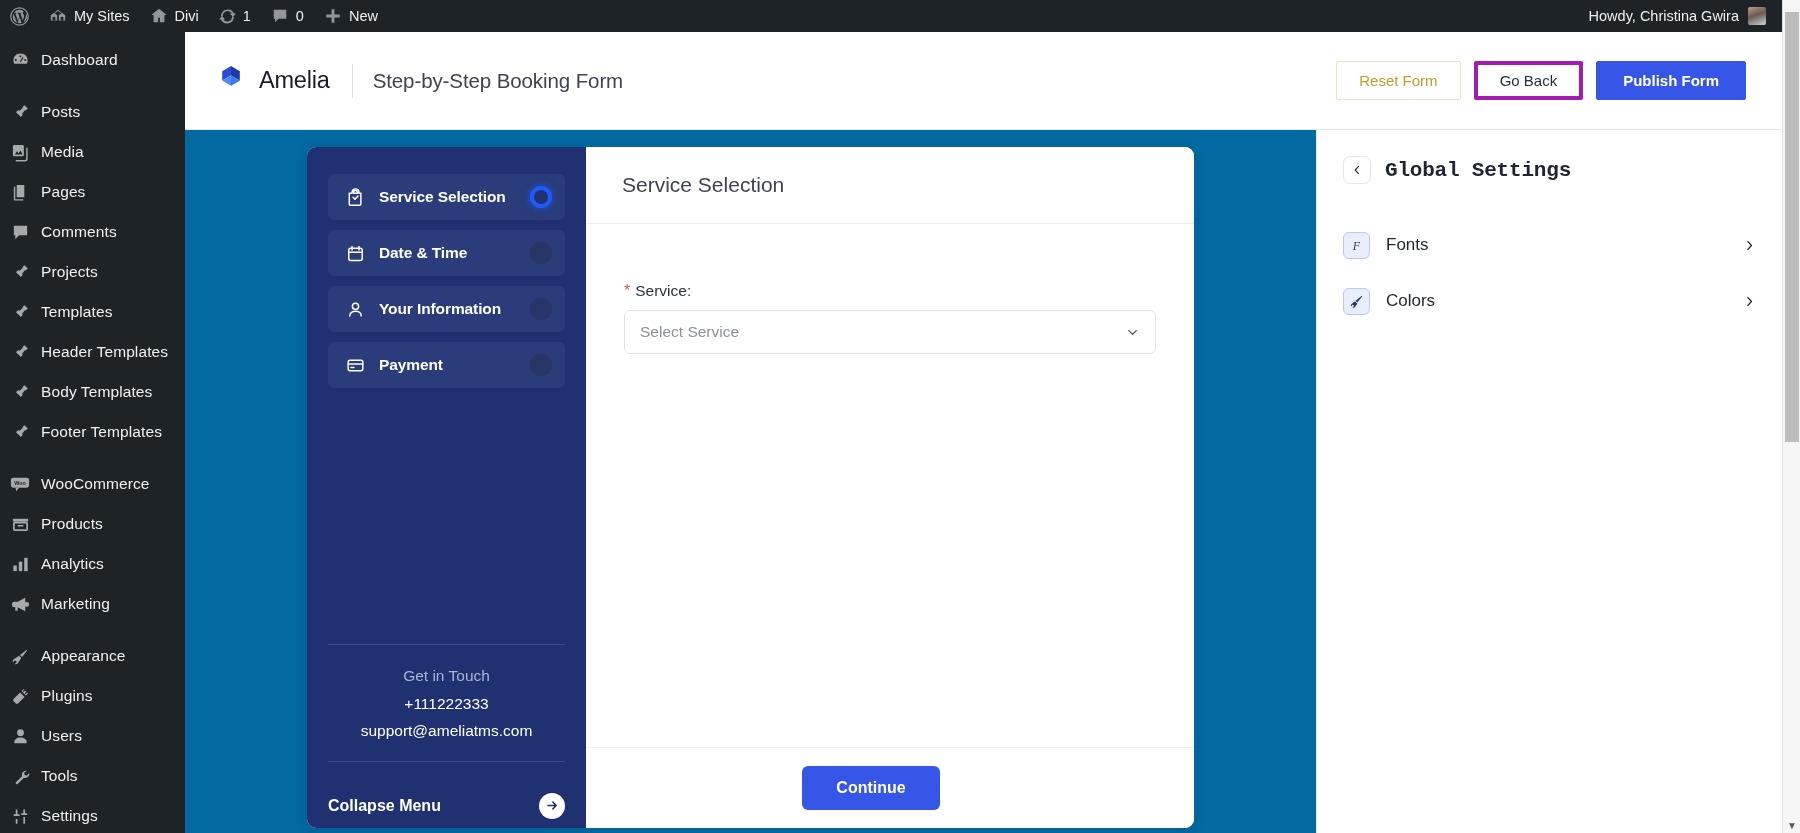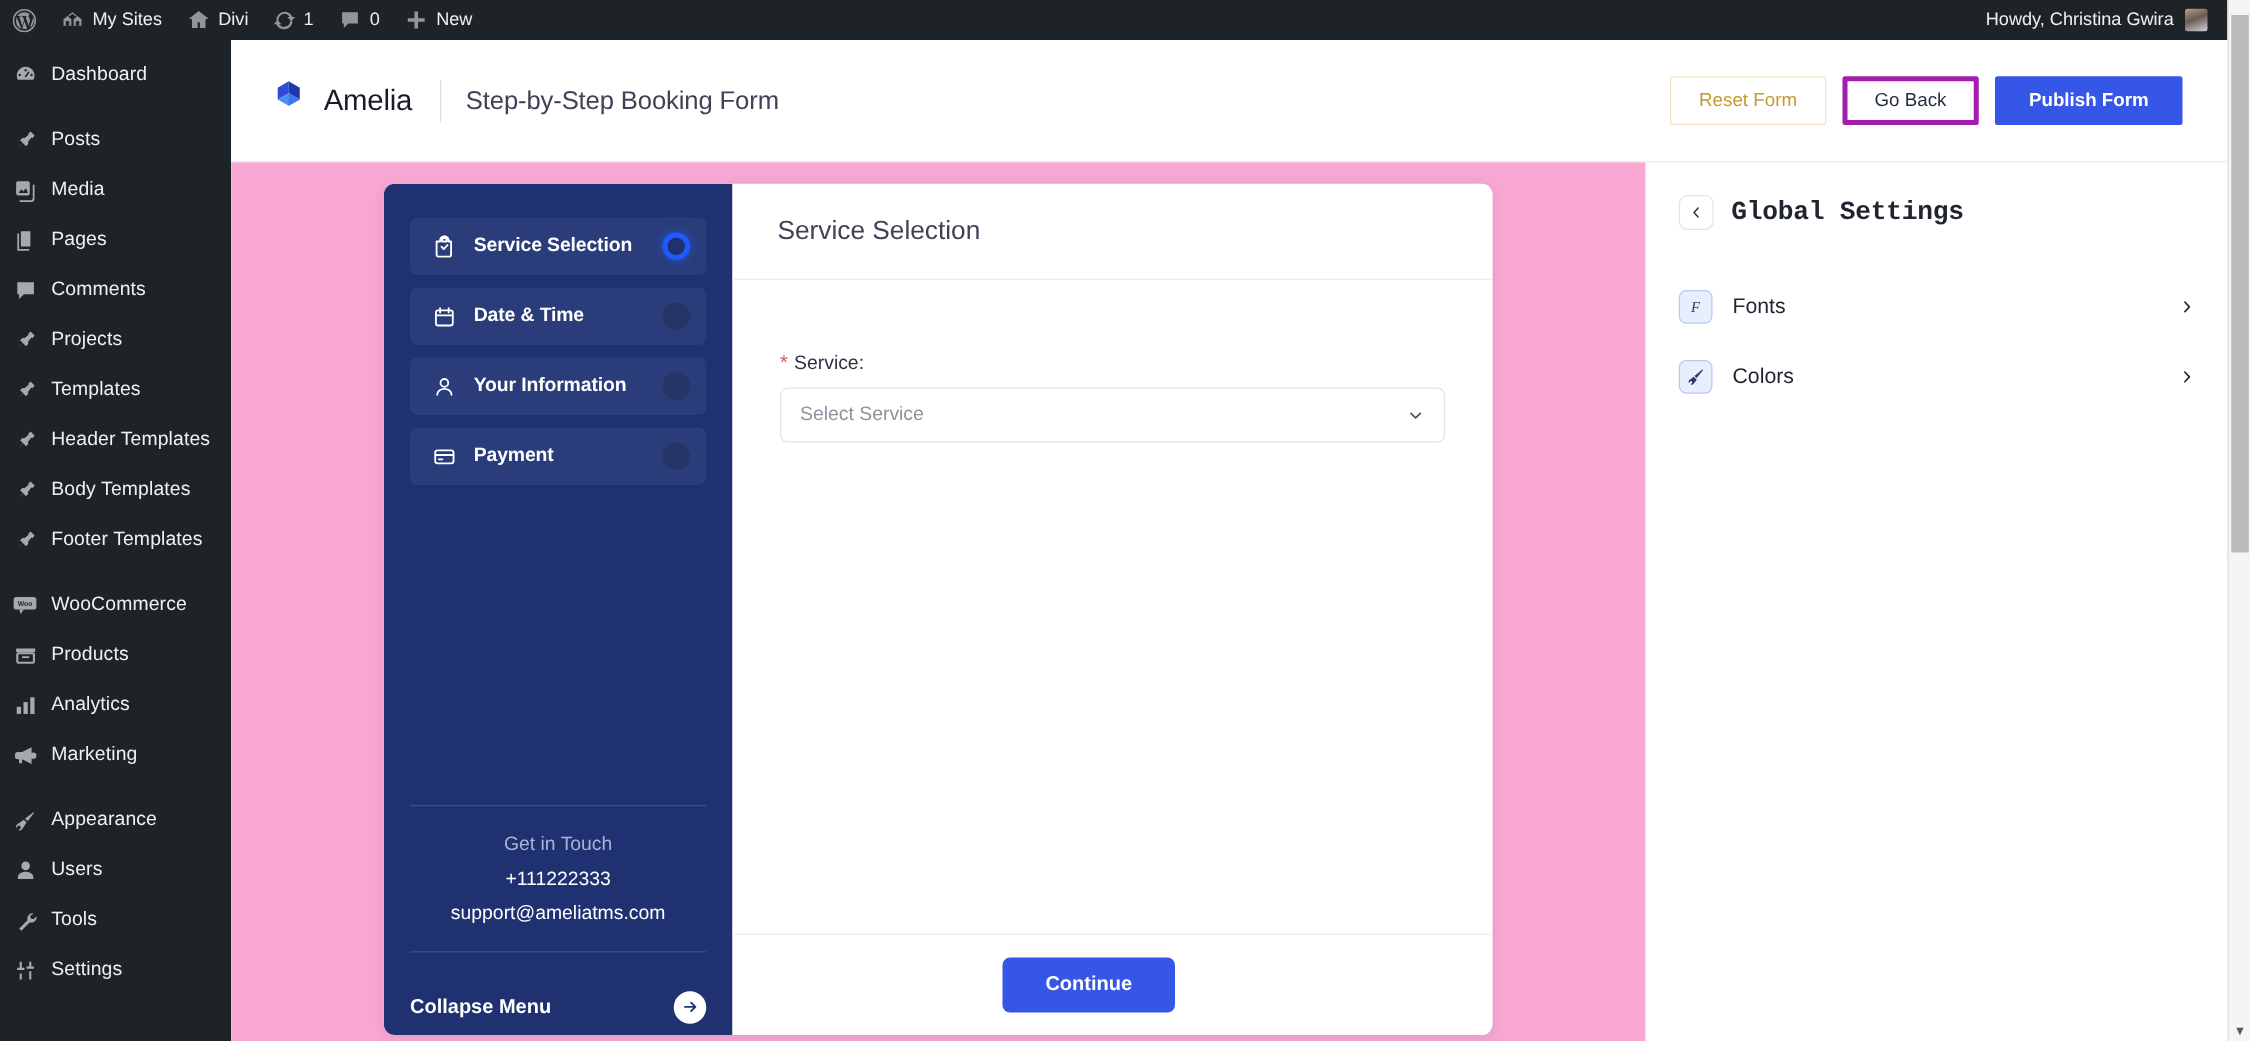--- a/index.html
+++ b/index.html
@@ -86,21 +86,21 @@
 
   
   #amelia-body {
     position: absolute; top: 98px; left: 0;
     width: 1597px; height: 703px;
     background: #ececec;
   }
   #preview-pane {
     position: absolute; top: 0; left: 0;
     width: 1131px; height: 703px;
-    background: #f9a8d4;
+    background: #0369a1;
     display: flex; align-items: flex-start; justify-content: center;
     padding-top: 17px;
   }
   .booking-card {
     width: 887px; height: 681px;
     display: flex;
     border-radius: 9px;
     overflow: hidden;
     box-shadow: 0 2px 14px rgba(22,29,54,.10);
     background: #fff;
@@ -433,20 +433,28 @@
 
   <div class="wpmenu-item">
     <span class="wpmenu-ico">
       <svg width="19" height="19" viewBox="0 0 20 20">
           <path fill="currentColor" d="M18 3.5c-.6-.6-1.6-.6-2.2 0L9.5 8.3l2.2 2.2 4.8-6.3c.6-.6.6-1.1.5-1.2zM8.5 9.3 3 13c-1 .7-1.4 2-1 3.2l1.2-1.2a1.4 1.4 0 1 1 1.9 1.9L4 18c1.2.5 2.5.1 3.2-.9l3.6-5.6-2.3-2.2z"></path>
         </svg>
     </span>
     <span class="wpmenu-label">Appearance</span>
   </div>
 
+  <div class="wpmenu-item">
+    <span class="wpmenu-ico">
+      <svg width="19" height="19" viewBox="0 0 20 20">
+          <path fill="currentColor" d="M13.1 2.2 11 4.3l4.7 4.7 2.1-2.1-1-1-1.6 1.6-.8-.8 1.6-1.6-1.4-1.4-1.6 1.6-.8-.8L13.8 3l-.7-.8zM9.6 5.7 2.9 12.4c-.8.8-.8 2 0 2.8l1.9 1.9c.8.8 2 .8 2.8 0l6.7-6.7-4.7-4.7z"></path>
+        </svg>
+    </span>
+    <span class="wpmenu-label">Plugins</span>
+  </div>
 
   <div class="wpmenu-item">
     <span class="wpmenu-ico">
       <svg width="19" height="19" viewBox="0 0 20 20">
           <circle cx="10" cy="6" r="3.6" fill="currentColor"></circle>
           <path fill="currentColor" d="M10 11c-3.6 0-6.5 2-6.5 4.5V17h13v-1.5C16.5 13 13.6 11 10 11z"></path>
         </svg>
     </span>
     <span class="wpmenu-label">Users</span>
   </div>

